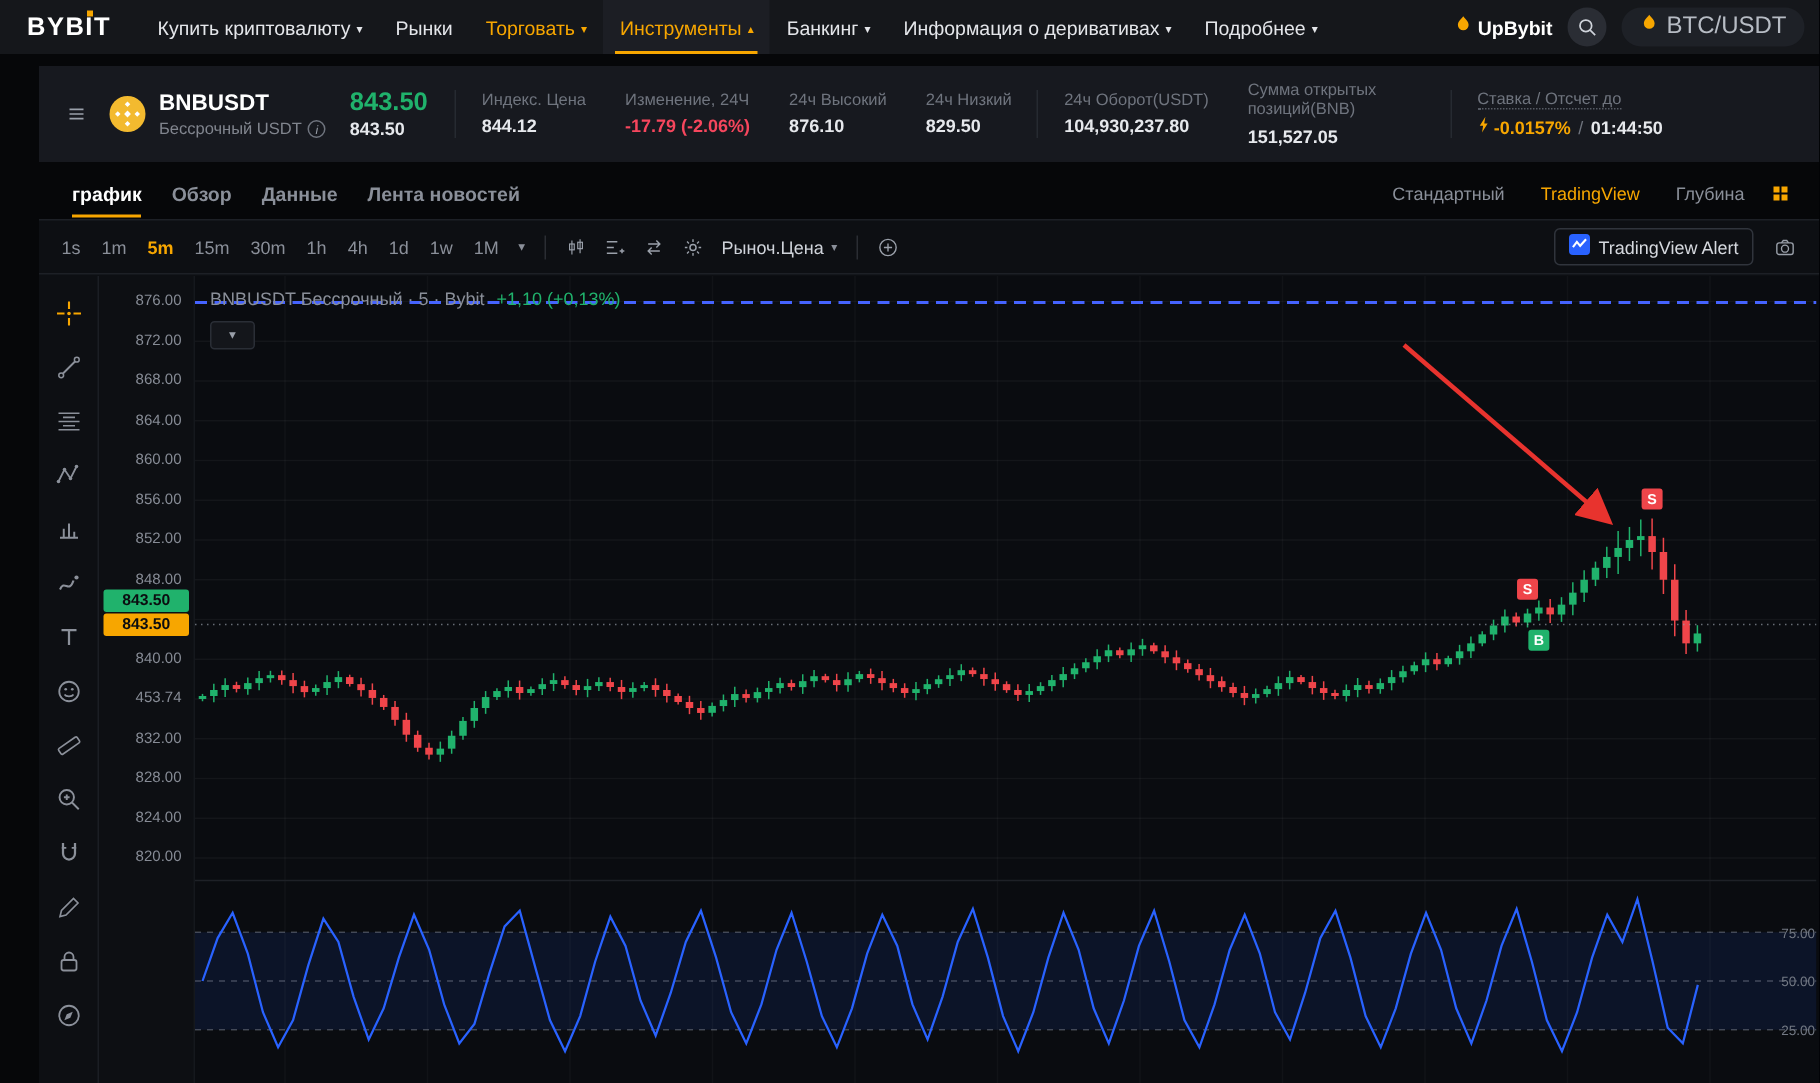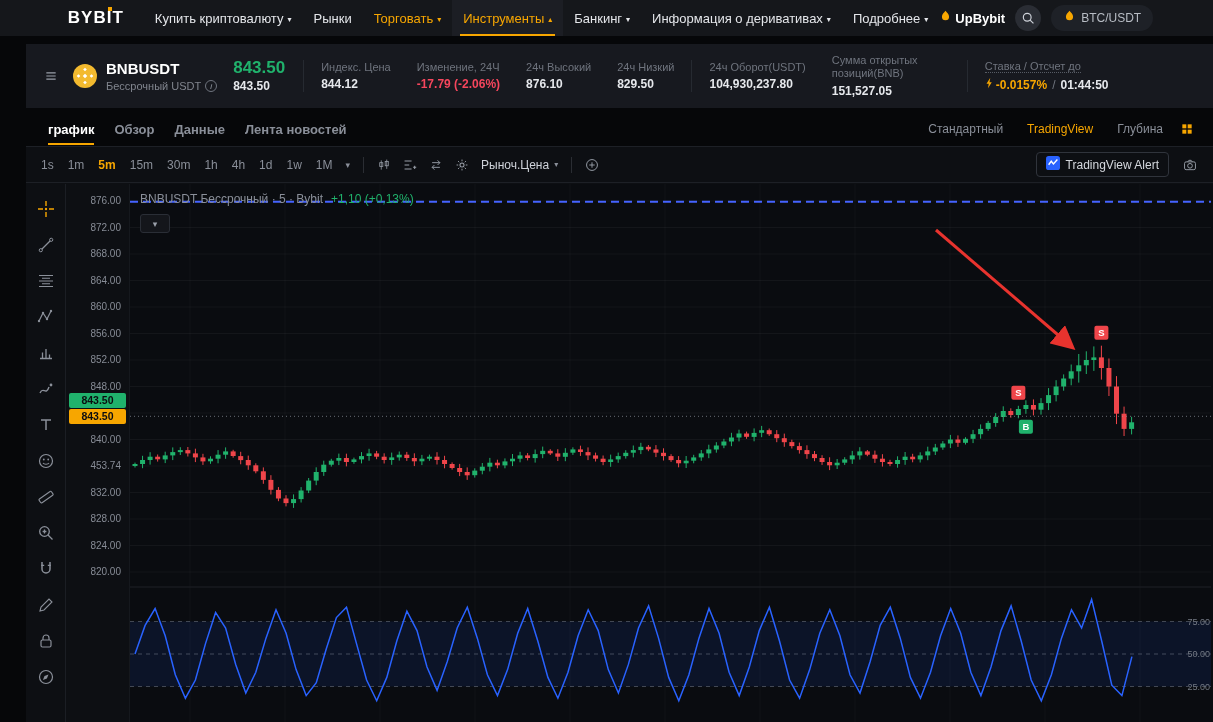--- a/index.html
+++ b/index.html
@@ -1,33 +1,33 @@
 <!DOCTYPE html>
 <html><head>
 <meta charset="utf-8">
 <style>
   html,body{margin:0;padding:0;background:#000;}
   *{box-sizing:border-box;font-family:"Liberation Sans","DejaVu Sans",sans-serif;}
   .page{position:relative;width:1213px;height:722px;background:#060709;overflow:hidden;color:#e6e8ec;}
 
   
-  .topnav{position:absolute;top:0;left:0;right:0;height:36px;background:#15171b;display:flex;align-items:center;justify-content:center;padding:0 10px 0 18px;}
+  .topnav{position:absolute;top:0;left:0;right:0;height:36px;background:#15171b;display:flex;align-items:center;justify-content:space-between;padding:0 10px 0 18px;}
   .nav-left{display:flex;align-items:center;height:100%;}
   .logo{font-size:17px;font-weight:800;color:#fff;letter-spacing:1px;margin-right:20px;display:flex;align-items:flex-end;}
   .logo-i{position:relative;display:inline-block;}
   .logo-i::before{content:'';position:absolute;top:-1px;left:50%;transform:translateX(-50%);width:4px;height:4px;background:#f7a600;}
   .nav-item{font-size:13px;color:#e4e6ea;padding:0 11px;height:36px;display:flex;align-items:center;gap:4px;cursor:pointer;position:relative;white-space:nowrap;}
   .nav-item .caret{font-size:8px;margin-top:2px;}
   .nav-item.accent{color:#f7a600;}
   .nav-item.active{background:#1c1e24;}
   .nav-item.active::after{content:'';position:absolute;left:8px;right:8px;bottom:0;height:2px;background:#f7a600;}
   .nav-right{display:flex;align-items:center;gap:10px;}
   .upbybit{display:flex;align-items:center;gap:3px;color:#fff;font-size:13px;font-weight:700;cursor:pointer;}
   .search-btn{width:26px;height:26px;border-radius:50%;background:#2a2d34;display:flex;align-items:center;justify-content:center;color:#cfd3da;border:none;cursor:pointer;}
-  .pair-pill{height:26px;border-radius:13px;background:#1e2127;display:flex;align-items:center;gap:5px;padding:0 12px;color:#b7bcc4;font-size:12px;cursor:pointer;}
+  .pair-pill{height:26px;border-radius:13px;background:#1e2127;display:flex;align-items:center;gap:5px;padding:0 12px;color:#b7bcc4;font-size:16px;cursor:pointer;}
 
   
   .ticker{position:absolute;left:26px;right:0;top:44px;height:64px;background:#17191f;display:flex;align-items:center;padding:12px 12px;}
   .collapse-btn{background:none;border:none;color:#9aa0aa;width:26px;height:26px;display:flex;align-items:center;justify-content:center;cursor:pointer;margin-right:8px;}
   .coin{width:26px;height:26px;margin-right:8px;flex:0 0 auto;}
   .sym-block{margin-right:16px;}
   .sym{font-size:15px;font-weight:700;color:#fff;cursor:pointer;}
   .contract{font-size:11px;color:#81858e;display:flex;align-items:center;gap:4px;margin-top:3px;}
   .info-i{width:12px;height:12px;border-radius:50%;border:1px solid #6f747e;color:#9aa0aa;font-size:8px;display:inline-flex;align-items:center;justify-content:center;font-style:italic;}
   .price-block{margin-right:14px;}

